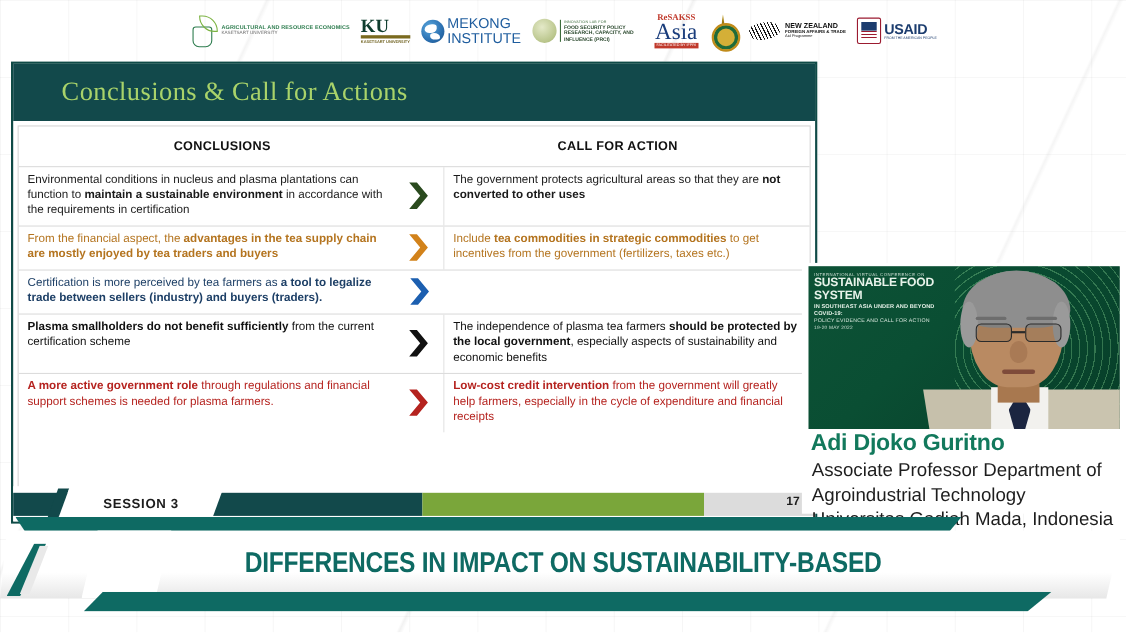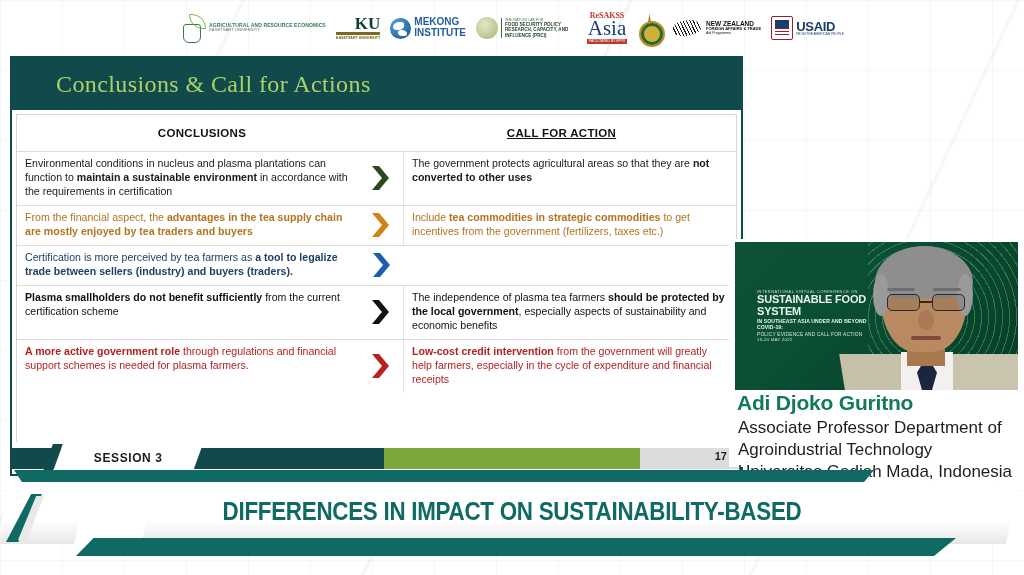--- a/index.html
+++ b/index.html
@@ -47,39 +47,39 @@
     width: 26px; height: 30px; position: relative;
   }
   .mark-leaf:before {
     content: ""; position: absolute; left: 3px; top: 11px; width: 16px; height: 17px;
     border: 1.6px solid #2e7d4f; border-radius: 3px 3px 6px 6px;
   }
   .mark-leaf:after {
     content: ""; position: absolute; left: 9px; top: 1px; width: 15px; height: 13px;
     border: 1.6px solid #7cb342; border-radius: 0 14px 0 14px;
   }
-  .ku-block { text-align: right; }
+  .ku-block { text-align: left; }
   .ku-big { font-family: "Liberation Serif", serif; font-weight: bold; font-size: 17px; color: #0f3d2e; line-height: .9; }
   .ku-bar { height: 3px; background: #7a6a1f; margin: 1px 0; }
   .ku-small { font-size: 3.6px; color: #6d5f1c; font-weight: bold; }
 
   .globe {
     width: 21px; height: 21px; border-radius: 50%;
     background: radial-gradient(circle at 35% 33%, #5aa7dd 0%, #2a6fb0 60%, #1c4f85 100%);
     position: relative; overflow: hidden; flex: none;
   }
   .globe:before {
     content: ""; position: absolute; left: 3px; top: 4px; width: 11px; height: 8px;
     background: #ffffff; border-radius: 60% 30% 50% 40%;
   }
   .globe:after {
     content: ""; position: absolute; left: 8px; top: 12px; width: 9px; height: 6px;
     background: #ffffff; border-radius: 40% 60% 30% 50%;
   }
-  .mekong-txt { color: #1f5d9e; font-size: 10px; font-weight: bold; line-height: 1.08; }
+  .mekong-txt { color: #1f5d9e; font-size: 13px; font-weight: normal; line-height: 1.08; }
 
   .pr-globe {
     width: 22px; height: 22px; border-radius: 50%;
     background: radial-gradient(circle at 40% 35%, #e4e9c8, #b9c58b 70%, #8fa05c);
     flex: none;
   }
   .pr-txt { border-left: 1px solid #3b6b3b; padding-left: 3px; }
   .pr-l1 { font-size: 3.3px; color: #3b6b3b; letter-spacing: .2px; }
   .pr-l2 { font-size: 4.6px; color: #1d3d20; font-weight: bold; line-height: 1.15; }
 
@@ -151,21 +151,21 @@
   .table-wrap {
     position: absolute; left: 4px; top: 56px; width: 721px; height: 330px;
     border: 1px solid #d6d6d6; background: #fff;
   }
   .col-heads { display: flex; height: 36px; align-items: center; }
   .col-head {
     font-size: 11.5px; font-weight: bold; color: #111; text-align: center;
     letter-spacing: .3px;
   }
   .ch-left { width: 370px; }
-  .ch-right { width: 349px; text-decoration: underline; }
+  .ch-right { width: 349px; }
 
   .rows { }
   .row {
     display: flex; align-items: stretch;
     border-top: 1px solid #dcdcdc;
   }
   .cell {
     font-size: 10.6px; line-height: 1.32; padding: 5px 8px 6px 8px;
   }
   .cell b { font-weight: bold; }
@@ -214,21 +214,21 @@
     position: absolute; left: 6px; top: 3px; width: 283px; height: 148px;
     background: linear-gradient(135deg, #0d5236 0%, #0a4e33 40%, #073d28 100%);
     overflow: hidden;
   }
   .video .rings {
     position: absolute; right: -40px; top: -30px; width: 190px; height: 210px;
     background:
       repeating-radial-gradient(circle at 30% 50%, rgba(140,220,150,0.33) 0 1px, transparent 1px 7px);
   }
   .conf-banner {
-    position: absolute; left: 22px; top: 5px; width: 126px; color: #e8f3ea; margin-top: 42px;
+    position: absolute; left: 5px; top: 5px; width: 126px; color: #e8f3ea;
   }
   .cb-0 { font-size: 3.9px; letter-spacing: .5px; opacity: .85; }
   .cb-1 { font-size: 11px; font-weight: bold; letter-spacing: -.2px; line-height: 1.05; }
   .cb-2 { font-size: 5.1px; font-weight: bold; letter-spacing: .1px; margin-top: 1px; }
   .cb-3 { font-size: 4.8px; letter-spacing: .2px; margin-top: 2px; opacity: .9; }
   .cb-4 { font-size: 4.4px; letter-spacing: .2px; opacity: .85; }
 
   .person { position: absolute; left: 118px; top: 8px; width: 150px; height: 142px; }
   .head {
     position: absolute; left: 28px; top: 2px; width: 86px; height: 100px;

